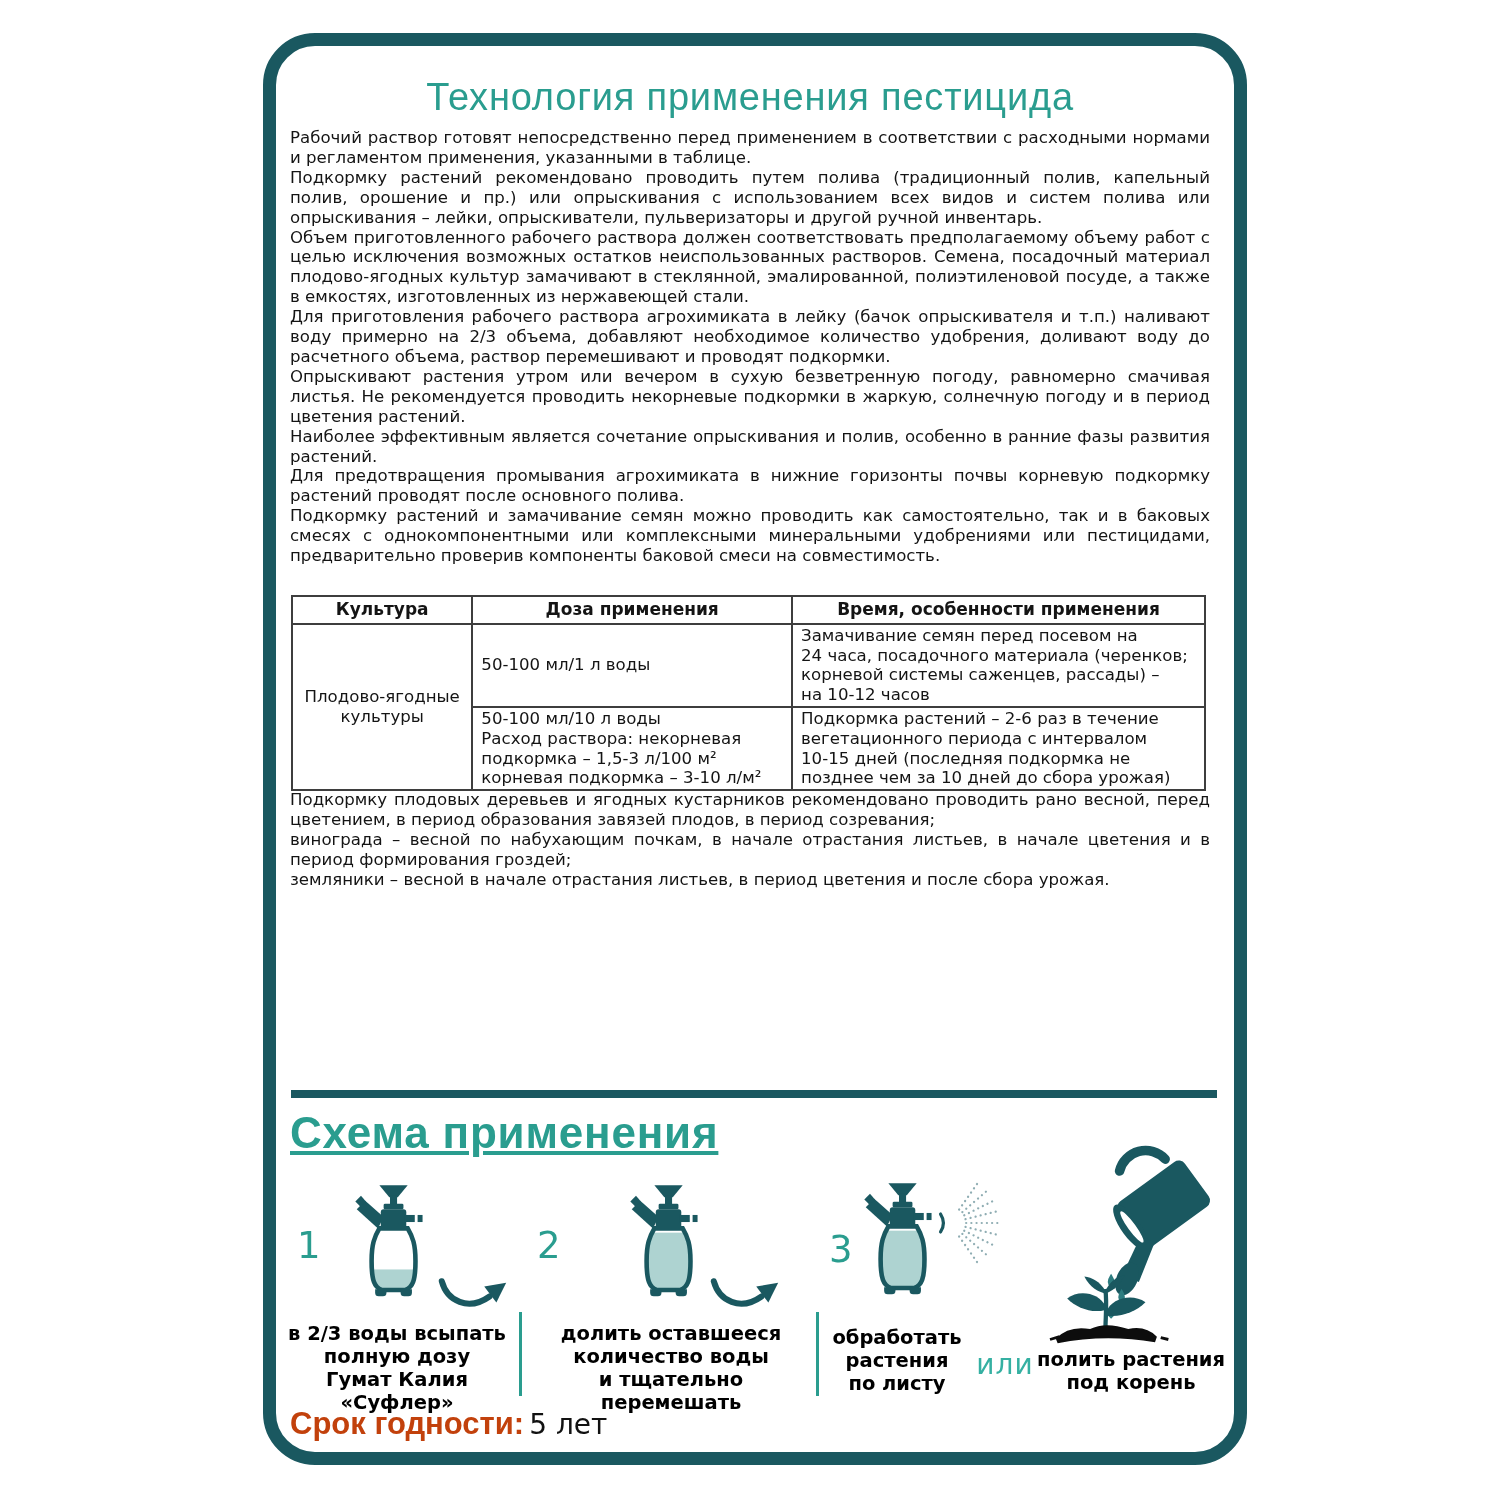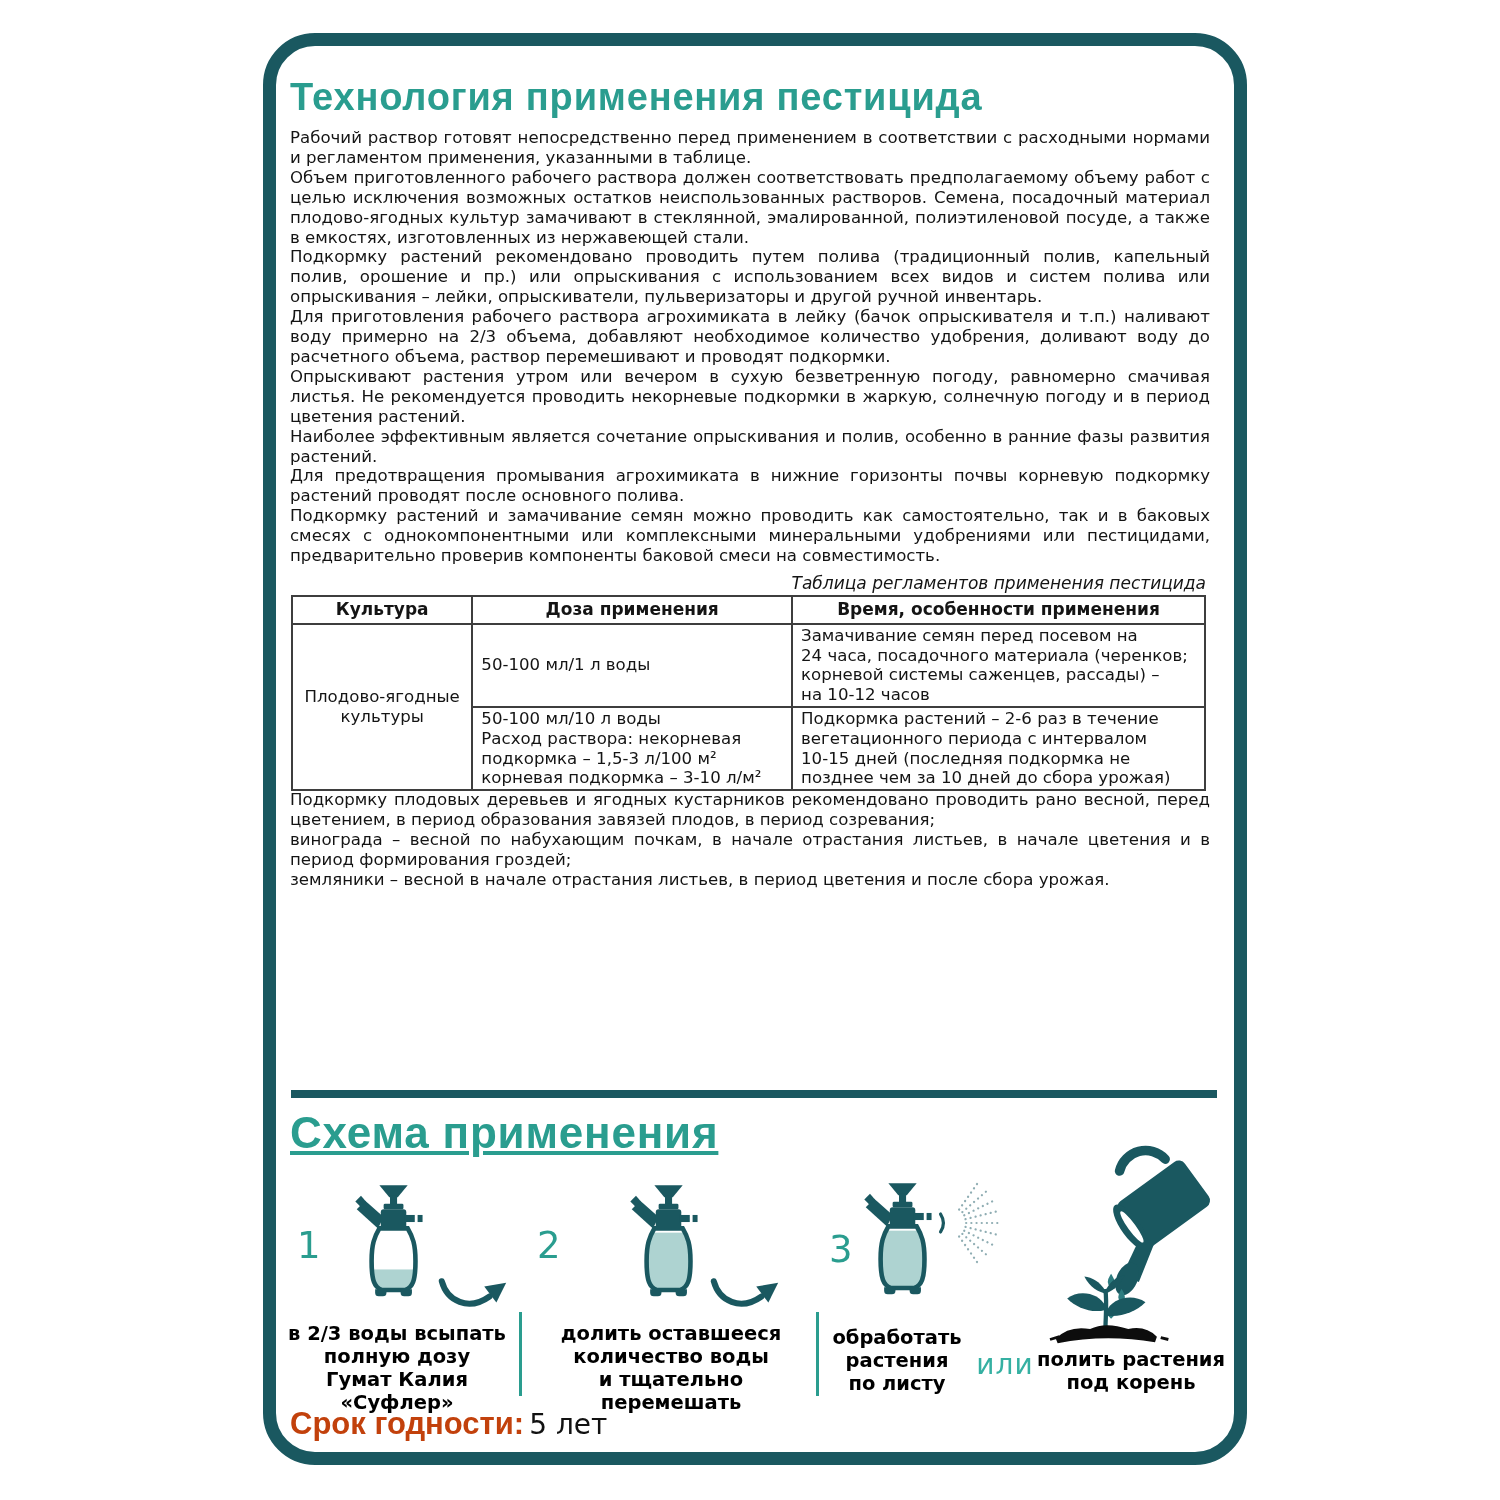--- a/index.html
+++ b/index.html
@@ -1,21 +1,21 @@
 <!DOCTYPE html>
 <html><head>
 <meta charset="utf-8">
 <style>
   html,body{margin:0;padding:0;background:#fff;}
   .canvas{position:relative;width:1500px;height:1500px;background:#fff;overflow:hidden;
           font-family:"DejaVu Sans",sans-serif;color:#141414;}
   .frame{position:absolute;left:263px;top:33px;width:958px;height:1406px;
          border:13px solid #1a5860;border-radius:52px;}
-  .title{position:absolute;left:290px;top:76px;width:920px;text-align:left;
-         font-family:"Liberation Sans",sans-serif;font-weight:700;font-size:38px;
+  .title{position:absolute;left:290px;top:76px;width:920px;text-align:center;
+         font-family:"Liberation Sans",sans-serif;font-weight:400;font-size:38px;
          letter-spacing:.8px;color:#2a9d8f;}
   .body{position:absolute;left:290px;top:128px;width:920px;font-size:16.6px;
         line-height:19.9px;text-align:justify;}
   .body p{margin:0;}
   .tbl-caption{position:absolute;left:290px;top:573px;width:916px;text-align:right;
         font-style:italic;font-size:17px;}
   .tbl{position:absolute;left:291px;top:595px;border-collapse:collapse;
        font-size:16.6px;line-height:19.8px;table-layout:fixed;width:915px;}
   .tbl th,.tbl td{border:2px solid #3e3e3e;padding:1px 8px;vertical-align:middle;}
   .tbl th{text-align:center;font-size:17px;padding:3px 16px;}
@@ -45,30 +45,29 @@
 <body>
 
 <div class="canvas">
 
   <div class="frame"></div>
 
   <div class="title">Технология применения пестицида</div>
 
   <div class="body">
     <p>Рабочий раствор готовят непосредственно перед применением в соответствии с расходными нормами и регламентом применения, указанными в таблице.</p>
+    <p>Подкормку растений рекомендовано проводить путем полива (традиционный полив, капельный полив, орошение и пр.) или опрыскивания с использованием всех видов и систем полива или опрыскивания – лейки, опрыскиватели, пульверизаторы и другой ручной инвентарь.</p>
     <p>Объем приготовленного рабочего раствора должен соответствовать предполагаемому объему работ с целью исключения возможных остатков неиспользованных растворов. Семена, посадочный материал плодово-ягодных культур замачивают в стеклянной, эмалированной, полиэтиленовой посуде, а также в емкостях, изготовленных из нержавеющей стали.</p>
-    <p>Подкормку растений рекомендовано проводить путем полива (традиционный полив, капельный полив, орошение и пр.) или опрыскивания с использованием всех видов и систем полива или опрыскивания – лейки, опрыскиватели, пульверизаторы и другой ручной инвентарь.</p>
     <p>Для приготовления рабочего раствора агрохимиката в лейку (бачок опрыскивателя и т.п.) наливают воду примерно на 2/3 объема, добавляют необходимое количество удобрения, доливают воду до расчетного объема, раствор перемешивают и проводят подкормки.</p>
     <p>Опрыскивают растения утром или вечером в сухую безветренную погоду, равномерно смачивая листья. Не рекомендуется проводить некорневые подкормки в жаркую, солнечную погоду и в период цветения растений.</p>
     <p>Наиболее эффективным является сочетание опрыскивания и полив, особенно в ранние фазы развития растений.</p>
     <p>Для предотвращения промывания агрохимиката в нижние горизонты почвы корневую подкормку растений проводят после основного полива.</p>
     <p>Подкормку растений и замачивание семян можно проводить как самостоятельно, так и в баковых смесях с однокомпонентными или комплексными минеральными удобрениями или пестицидами, предварительно проверив компоненты баковой смеси на совместимость.</p>
   </div>
 
-  <div class="tbl-caption">Таблица регламентов применения пестицида</div>
 
   <table class="tbl">
     <colgroup>
         <col class="col-crop">
         <col class="col-dose">
         <col class="col-time">
       </colgroup>
     <thead>
       <tr>
         <th>Культура</th>

